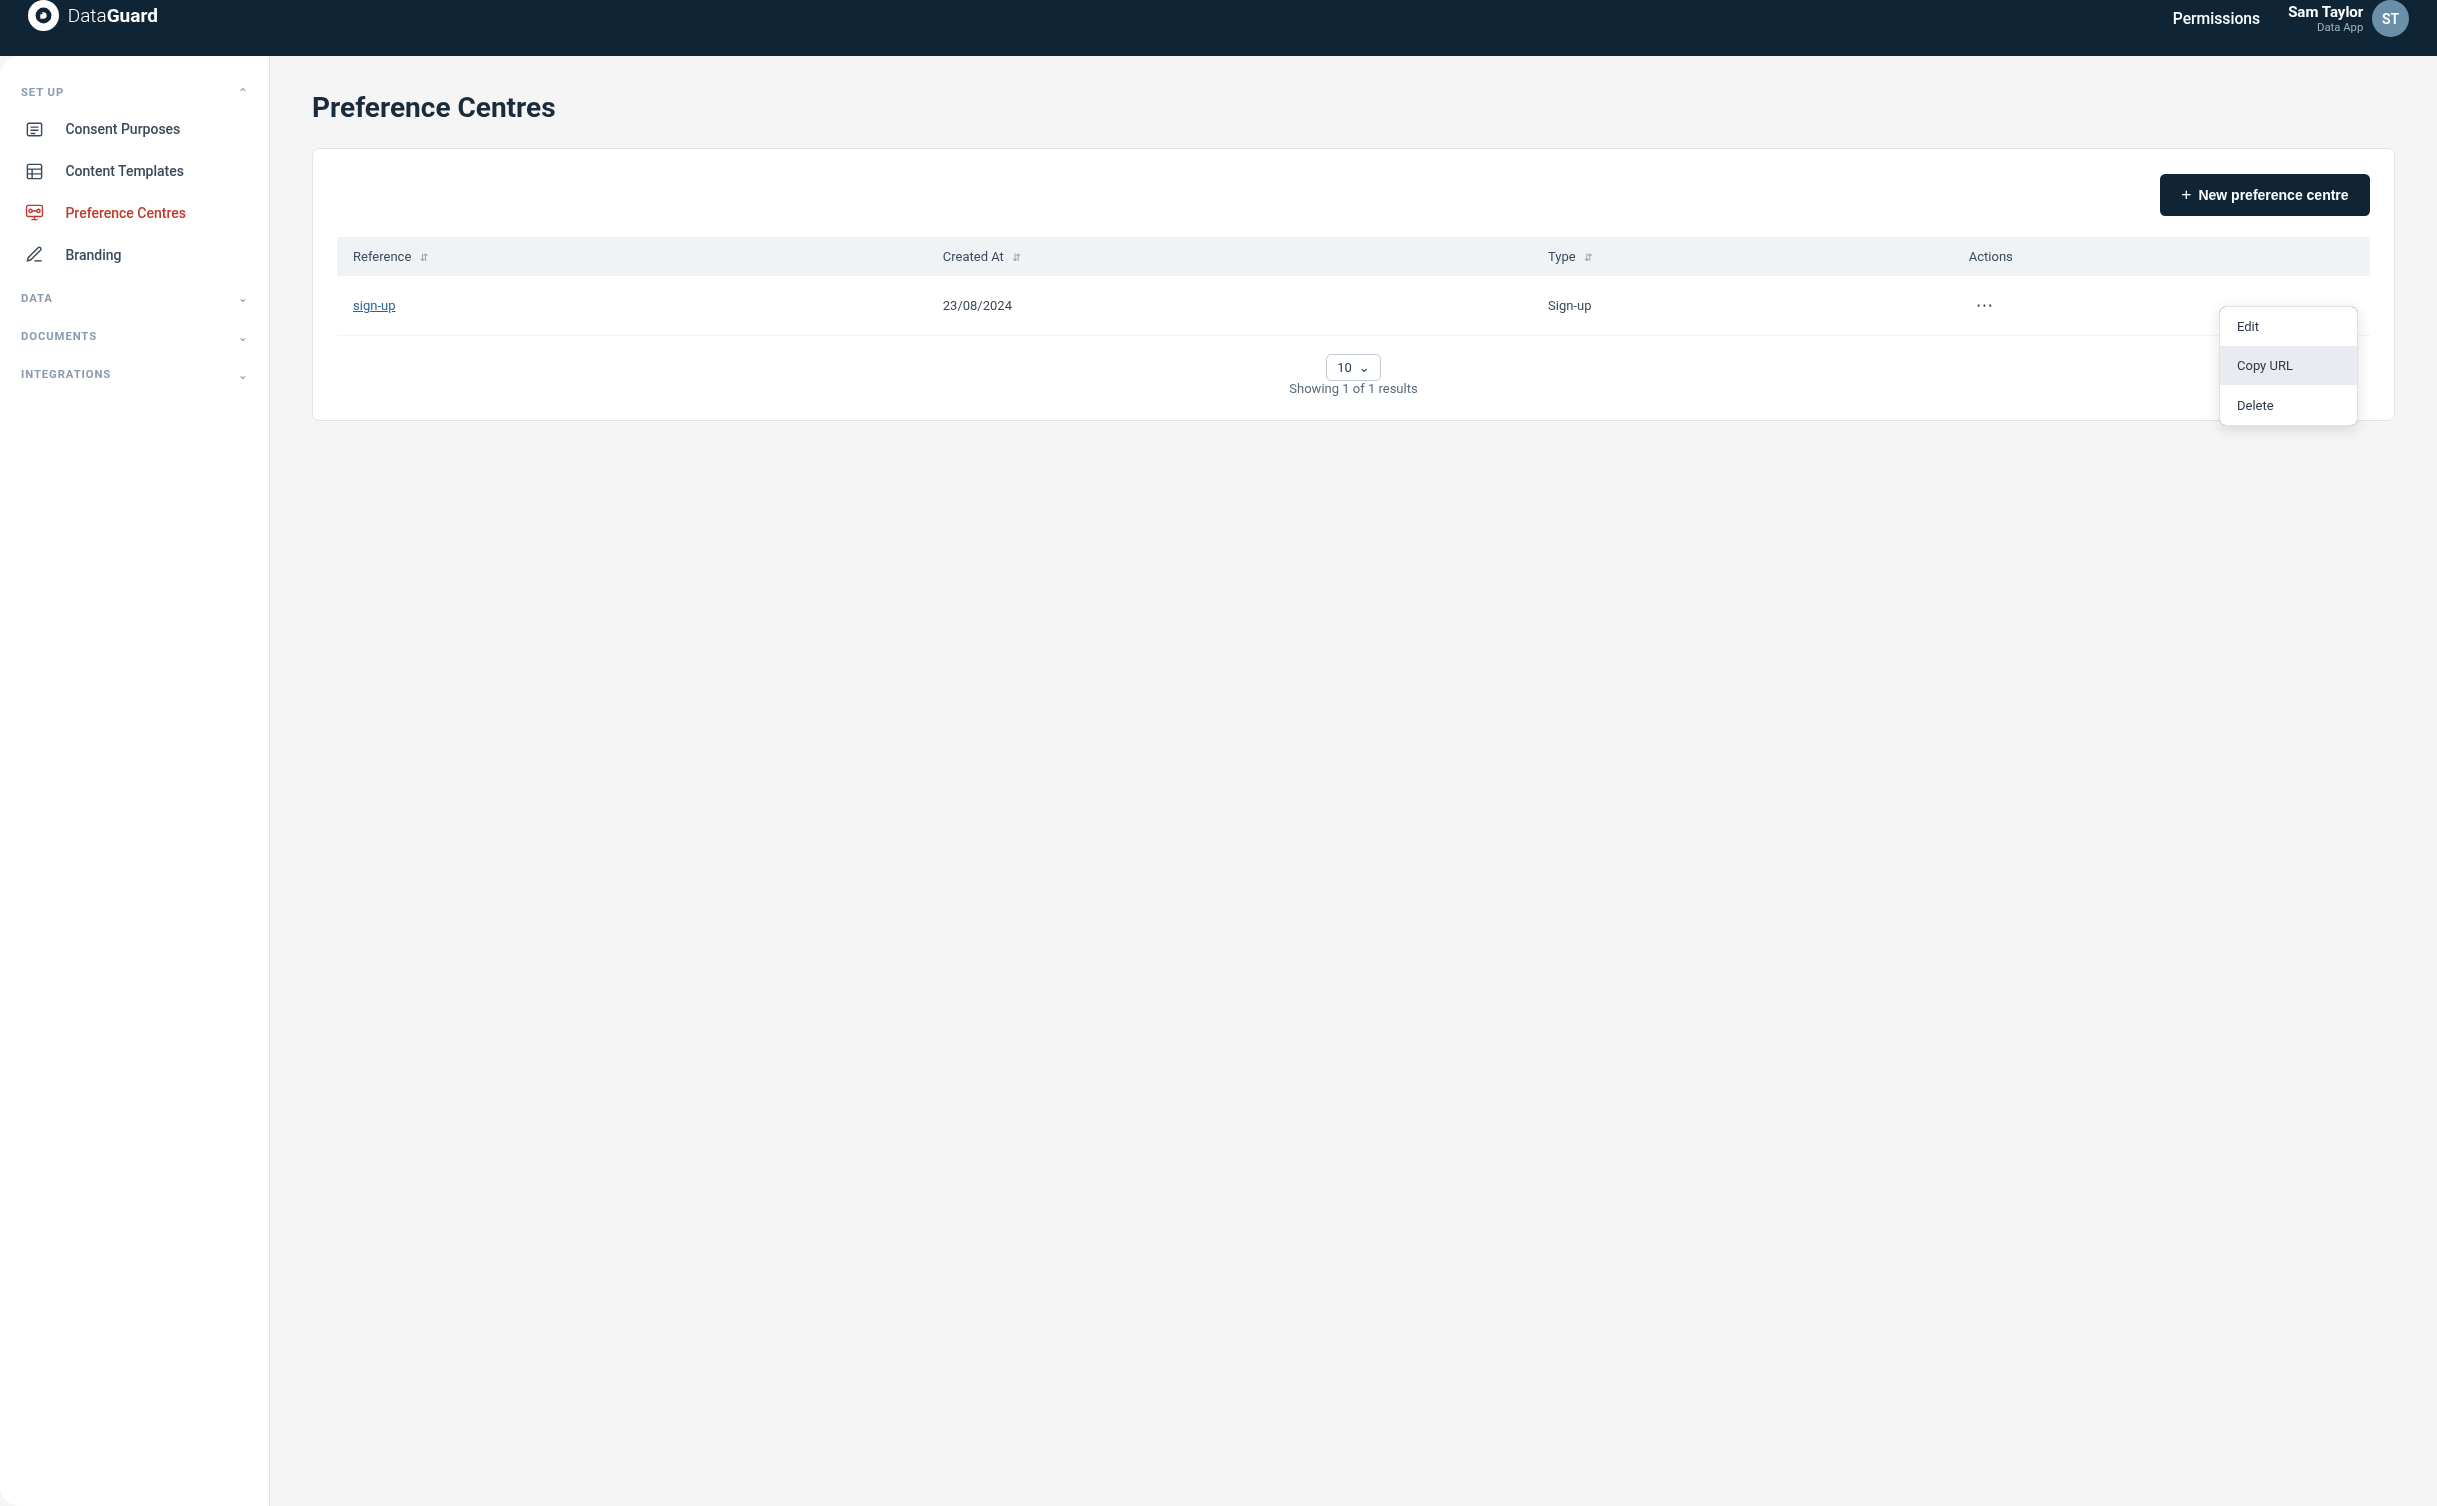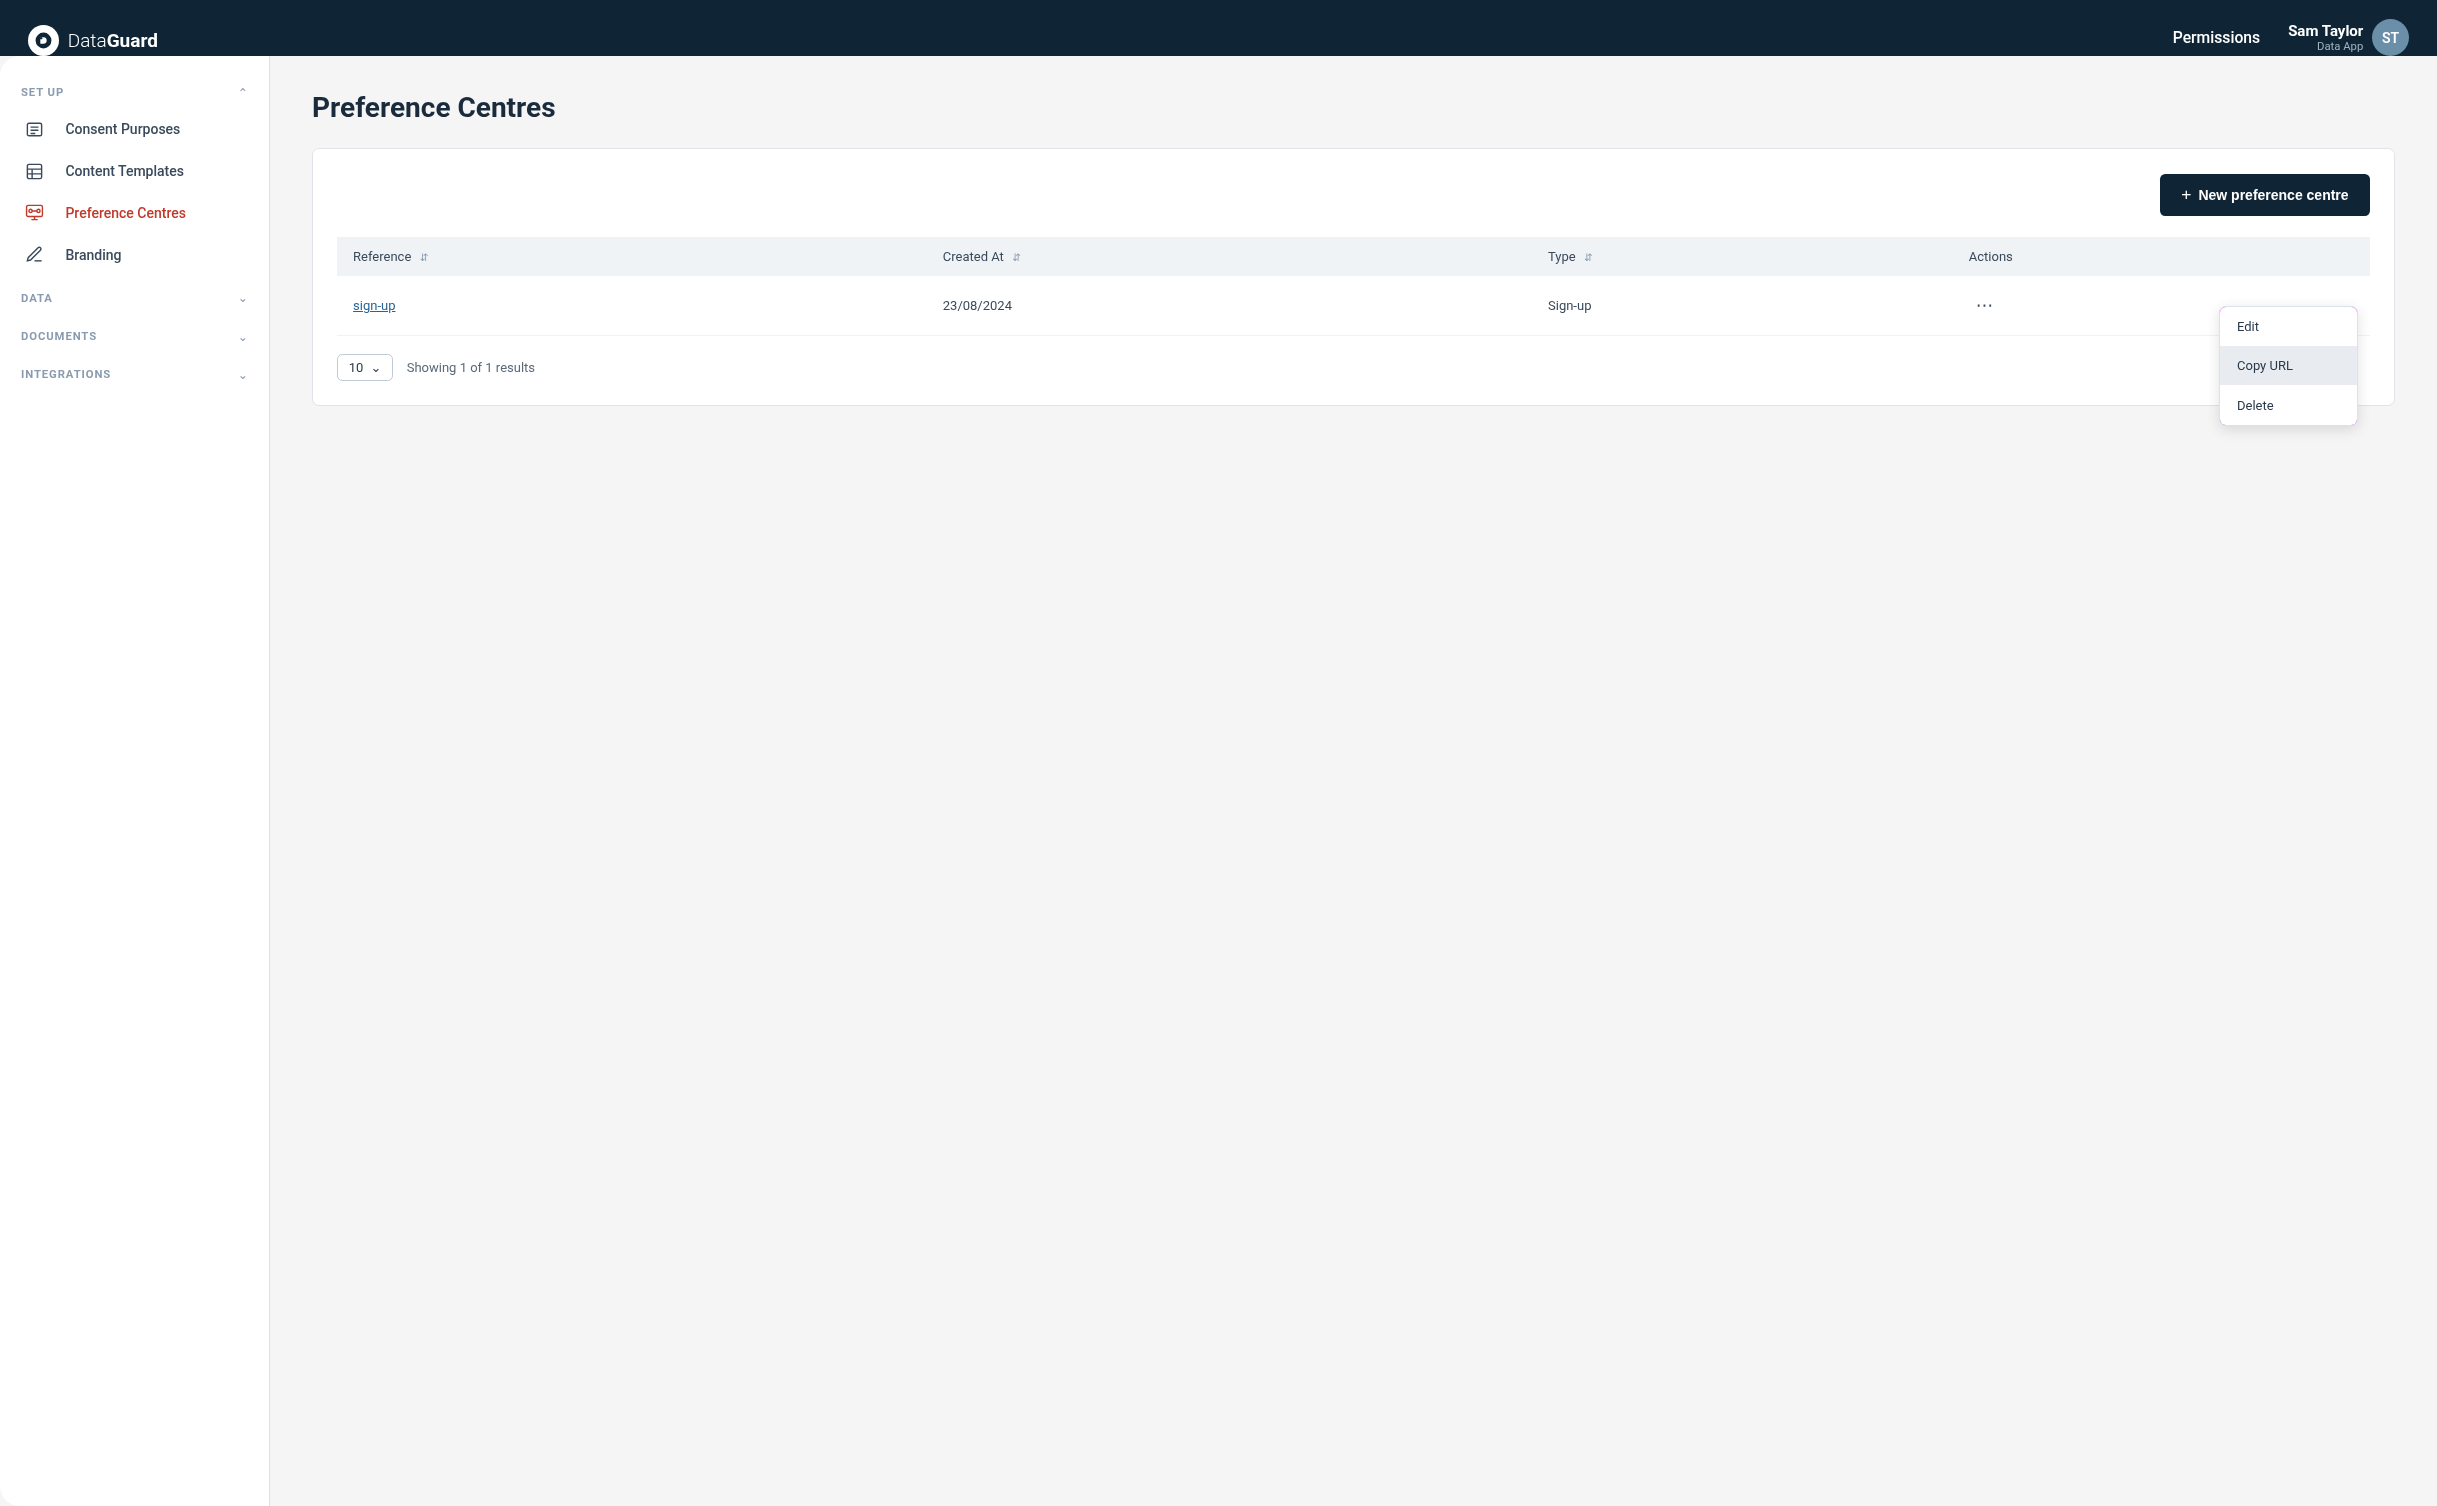--- a/index.html
+++ b/index.html
@@ -2,21 +2,21 @@
 <html style="font-size:14px"><head>
   <meta charset="utf-8">
   <style>
     * { box-sizing: border-box; margin: 0; padding: 0; }
     body { font-family: -apple-system, BlinkMacSystemFont, 'Segoe UI', Roboto, sans-serif; background: #f5f5f5; height: 100vh; display: flex; flex-direction: column; }
 
     
     .topnav {
       background: #0f2535;
       display: flex;
-      align-items: flex-end;
+      align-items: flex-start;
       justify-content: space-between;
       padding: 0 28px;
       height: 56px;
       flex-shrink: 0;
     }
     .topnav-logo {
       display: flex;
       align-items: center;
       gap: 8.7px;
       color: white;
@@ -230,22 +230,22 @@
       color: #2a3a4a;
       cursor: pointer;
       background: white;
     }
     .dropdown-item.highlighted { background: #e8ecf0; }
 
     
     .pagination-row {
       display: flex;
       align-items: center;
-      gap: 14px;
       margin-top: 17.4px;
+      flex-direction: column;
     }
     .per-page-select {
       display: flex;
       align-items: center;
       border: 1.3px solid #c0cad6;
       border-radius: 5.2px;
       padding: 5.2px 10.4px;
       font-size: 13px;
       color: #2a3a4a;
       cursor: pointer;

